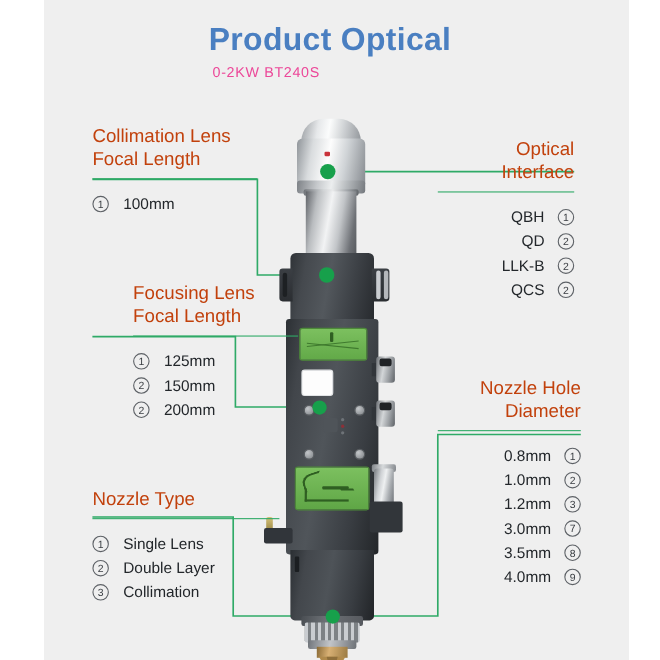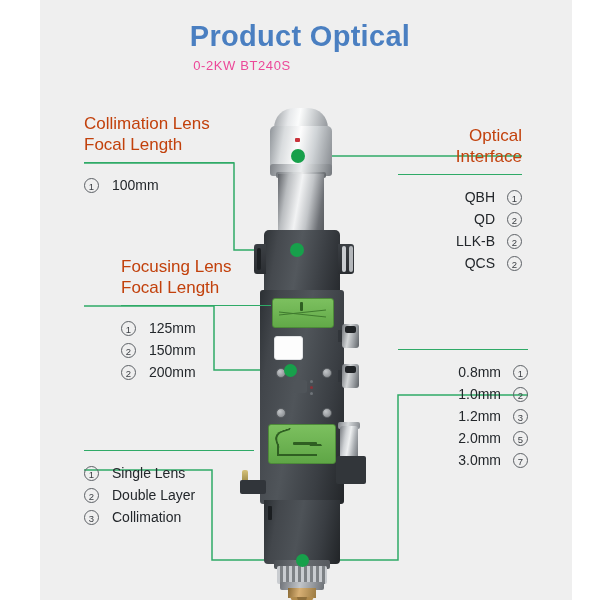--- a/index.html
+++ b/index.html
@@ -307,20 +307,21 @@
         <span class="lbl">150mm</span>
       </div>
       <div class="row">
         <span class="num">2</span>
         <span class="lbl">200mm</span>
       </div>
     </div>
   </div>
 
   <div class="callout left" id="co-nozzletype">
+    <div class="head">Nozzle Type</div>
     <div class="rule"></div>
     <div class="rows">
       <div class="row">
         <span class="num">1</span>
         <span class="lbl">Single Lens</span>
       </div>
       <div class="row">
         <span class="num">2</span>
         <span class="lbl">Double Layer</span>
       </div>
@@ -349,38 +350,44 @@
         <span class="num">2</span>
       </div>
       <div class="row">
         <span class="lbl">QCS</span>
         <span class="num">2</span>
       </div>
     </div>
   </div>
 
   <div class="callout right" id="co-nozzlehole">
+    <div class="head">Nozzle Hole
+Diameter</div>
     <div class="rule"></div>
     <div class="rows">
       <div class="row">
         <span class="lbl">0.8mm</span>
         <span class="num">1</span>
       </div>
       <div class="row">
         <span class="lbl">1.0mm</span>
         <span class="num">2</span>
       </div>
       <div class="row">
         <span class="lbl">1.2mm</span>
         <span class="num">3</span>
       </div>
       <div class="row">
-        <span class="lbl">2.0mm</span>
-        <span class="num">5</span>
-      </div>
-      <div class="row">
         <span class="lbl">3.0mm</span>
         <span class="num">7</span>
       </div>
+      <div class="row">
+        <span class="lbl">3.5mm</span>
+        <span class="num">8</span>
+      </div>
+      <div class="row">
+        <span class="lbl">4.0mm</span>
+        <span class="num">9</span>
+      </div>
     </div>
   </div>
 
 </div>
 
 </body></html>

